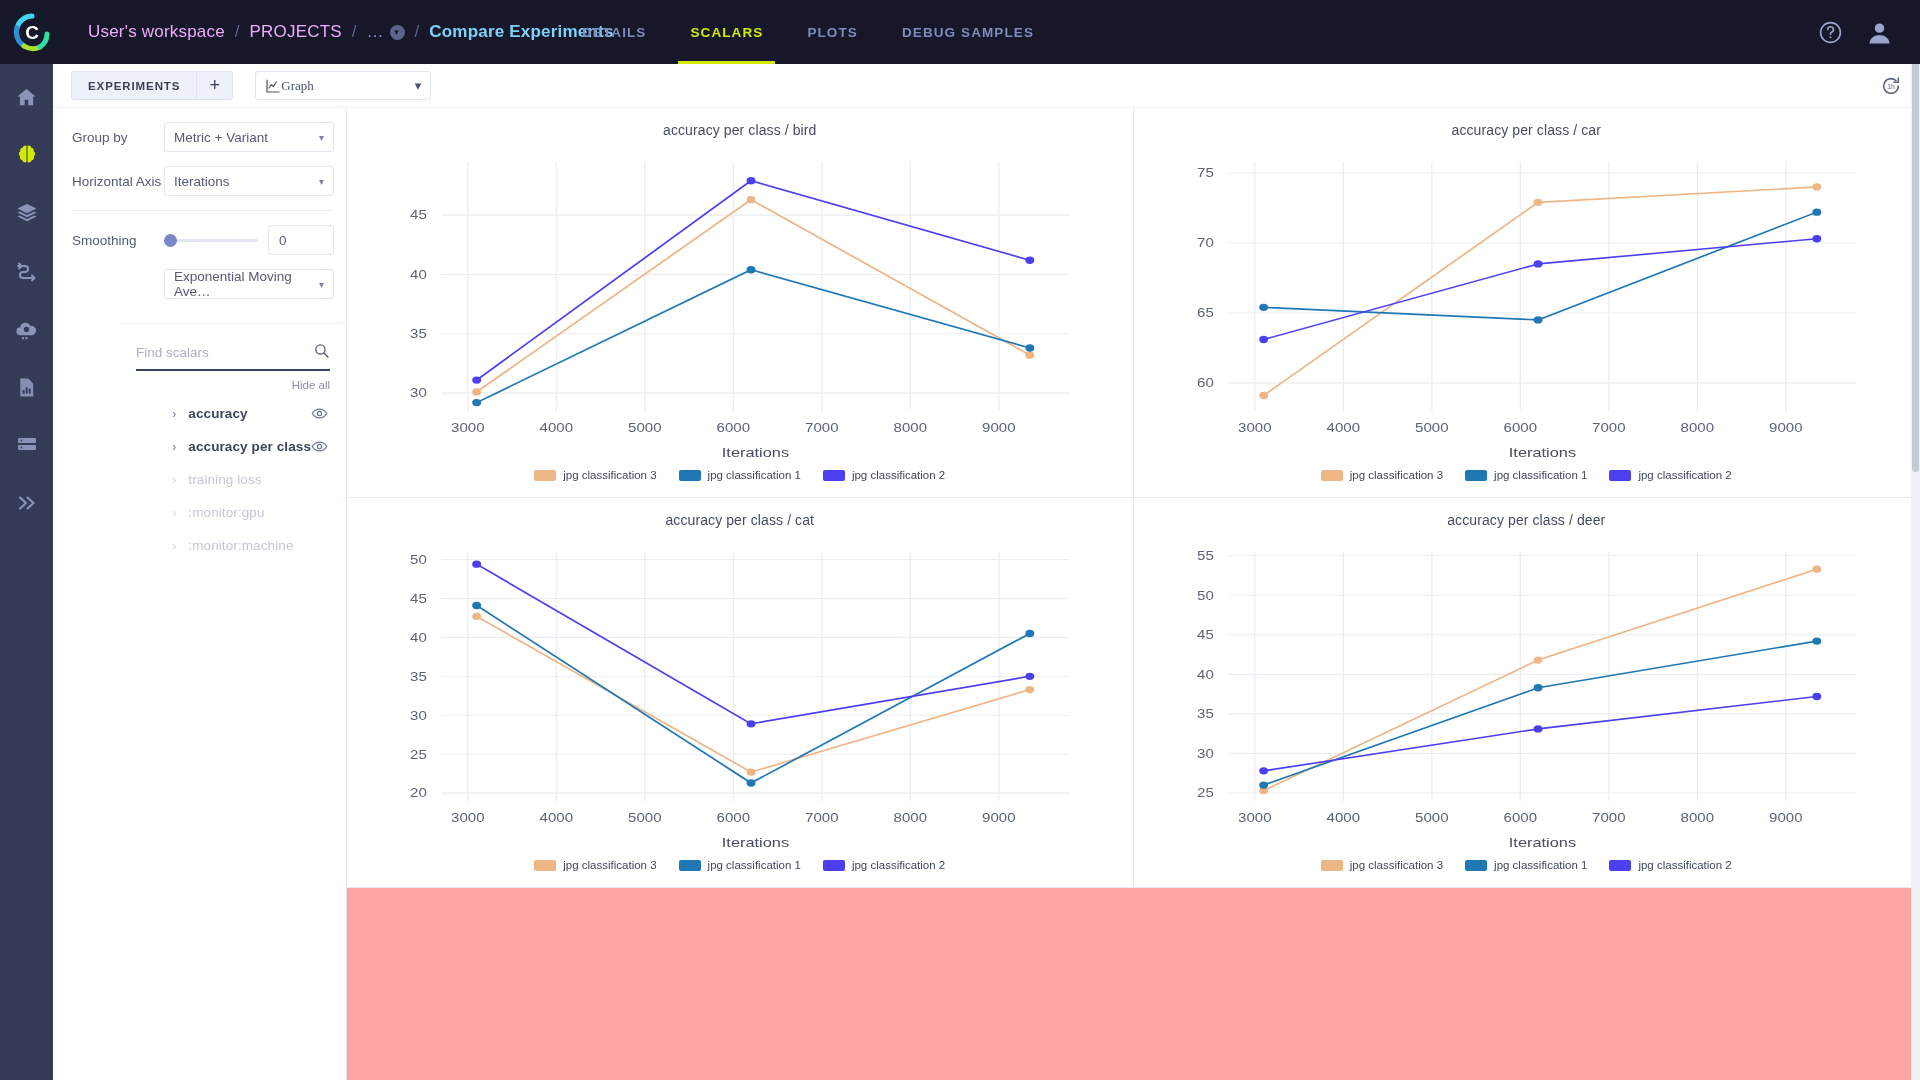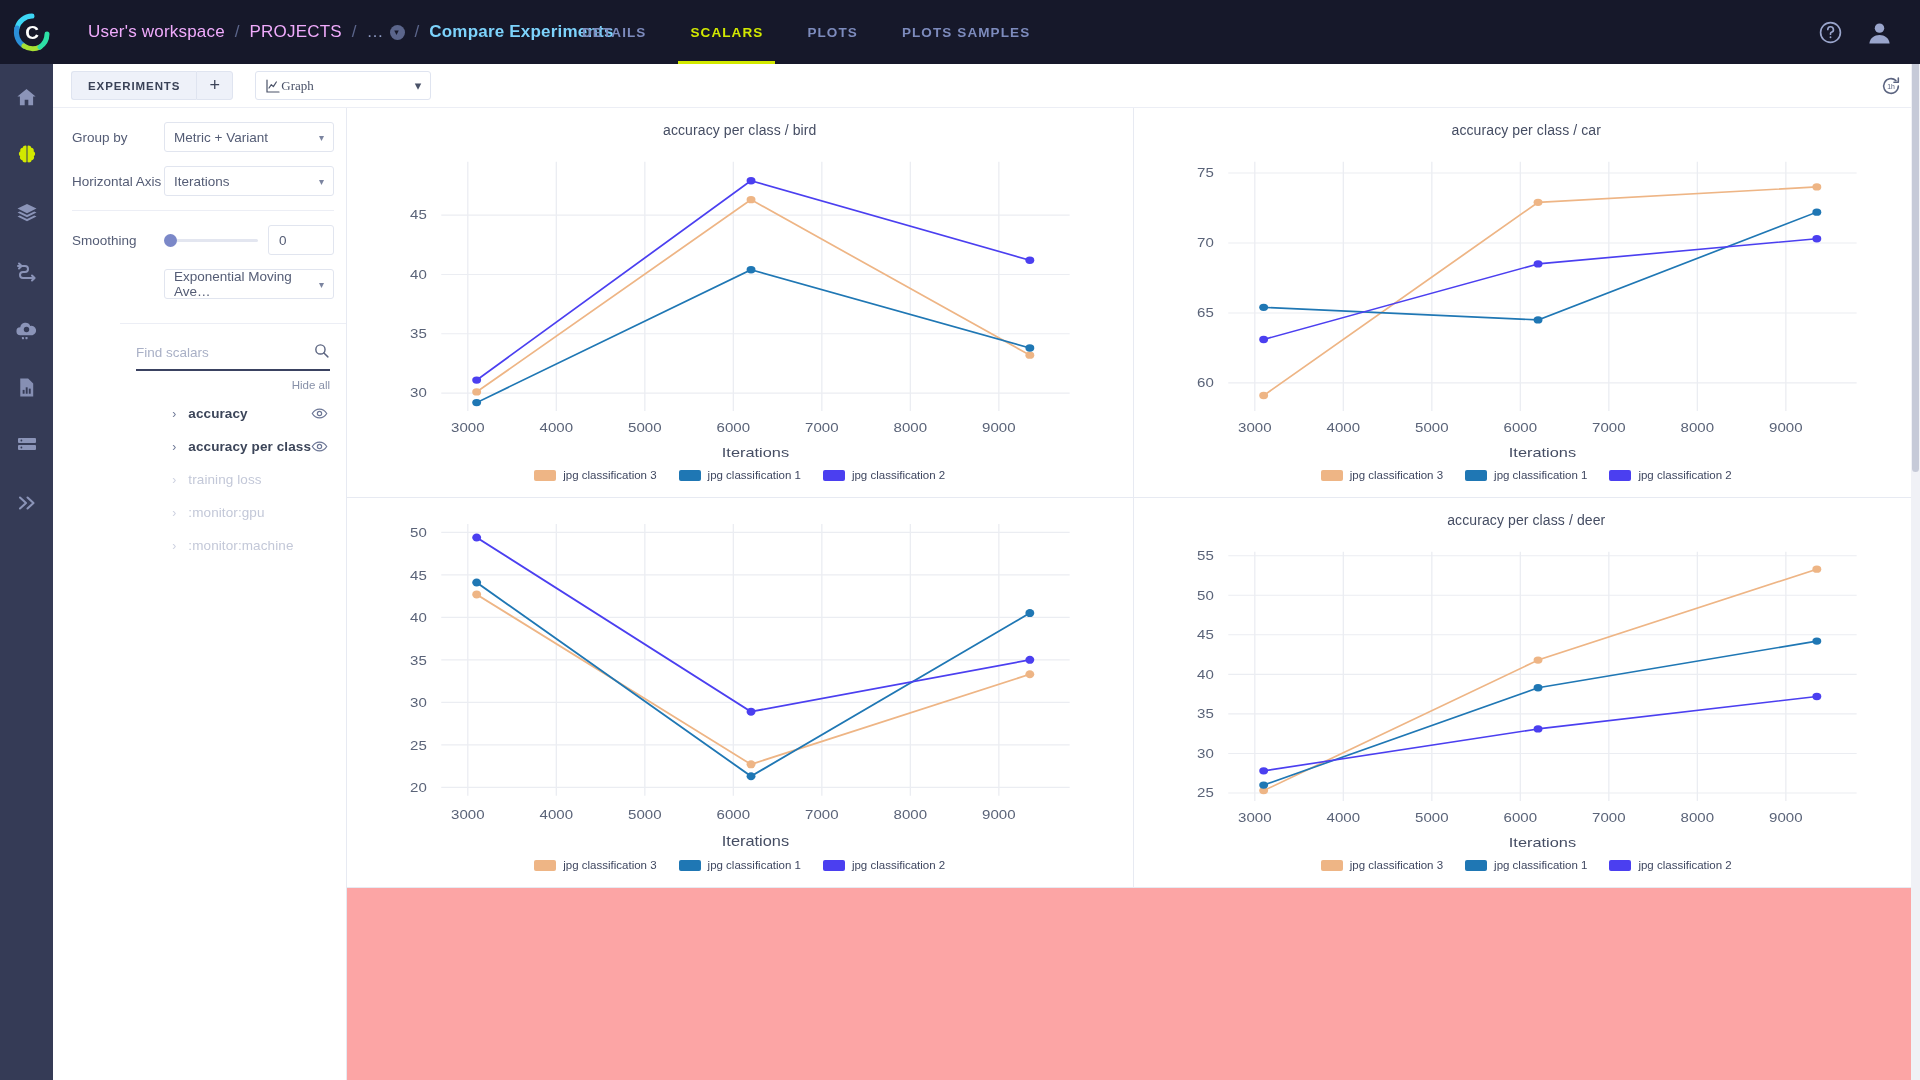--- a/index.html
+++ b/index.html
@@ -258,21 +258,21 @@
       <span class="bc-dots-badge">▾</span>
     </span>
     <span class="bc-sep">/</span>
     <span class="bc-current">Compare Experiments</span>
   </div>
 
   <div class="tabs">
     <div class="tab">DETAILS</div>
     <div class="tab active">SCALARS</div>
     <div class="tab">PLOTS</div>
-    <div class="tab">PLOTS SAMPLES</div>
+    <div class="tab">DEBUG SAMPLES</div>
   </div>
 
   <div class="topbar-right">
     <span class="icon-btn">
       <svg width="25" height="25" viewBox="0 0 24 24" fill="none" stroke="currentColor" stroke-width="1.6">
         <circle cx="12" cy="12" r="9.5"></circle>
         <path d="M9.4 9.2a2.7 2.7 0 1 1 3.4 2.6c-.6.2-.8.7-.8 1.3v.5" stroke-linecap="round"></path>
         <circle cx="12" cy="16.6" r=".9" fill="currentColor" stroke="none"></circle>
       </svg>
     </span>
@@ -564,20 +564,21 @@
                 <span class="legend-swatch" style="background: rgb(31, 119, 180);"></span>
                 <span class="legend-label">jpg classification 1</span>
               </div>
               <div class="legend-item">
                 <span class="legend-swatch" style="background: rgb(75, 63, 240);"></span>
                 <span class="legend-label">jpg classification 2</span>
               </div>
             </div>
           </div>
           <div class="chart-card">
+            <div class="chart-title">accuracy per class / cat</div>
             <div class="plot-area">
               <svg class="plot-svg" viewBox="0 0 600 305" preserveAspectRatio="none">
                 <line x1="92.28169014084507" x2="92.28169014084507" y1="22" y2="253" class="grid-line"></line>
                 <line x1="159.88732394366195" x2="159.88732394366195" y1="22" y2="253" class="grid-line"></line>
                 <line x1="227.49295774647888" x2="227.49295774647888" y1="22" y2="253" class="grid-line"></line>
                 <line x1="295.09859154929575" x2="295.09859154929575" y1="22" y2="253" class="grid-line"></line>
                 <line x1="362.70422535211264" x2="362.70422535211264" y1="22" y2="253" class="grid-line"></line>
                 <line x1="430.3098591549296" x2="430.3098591549296" y1="22" y2="253" class="grid-line"></line>
                 <line x1="497.9154929577465" x2="497.9154929577465" y1="22" y2="253" class="grid-line"></line>
                 <line x1="72" x2="552" y1="245.78125" y2="245.78125" class="grid-line"></line>

